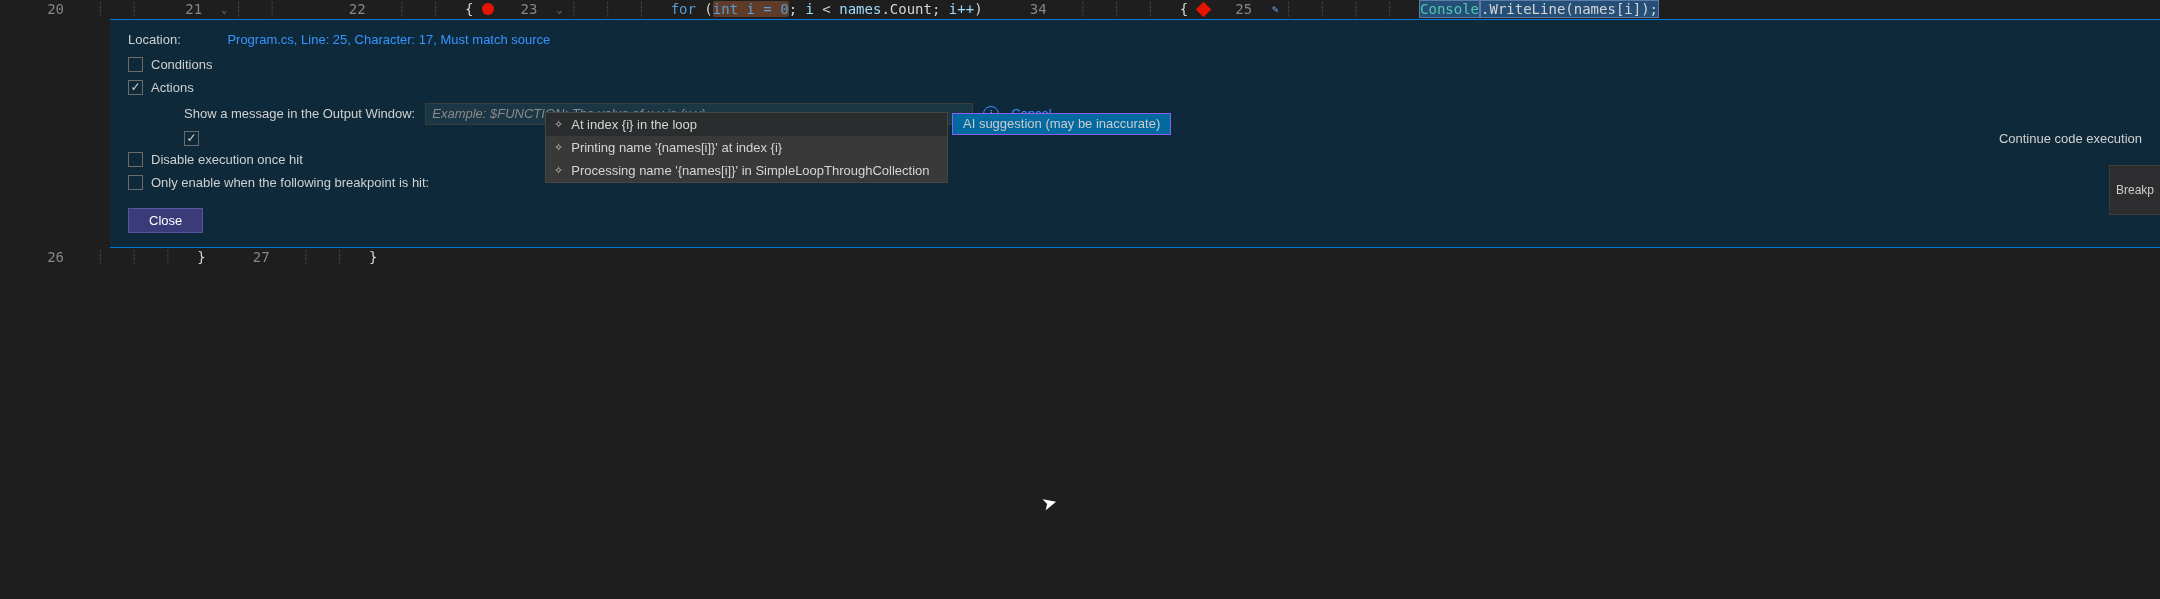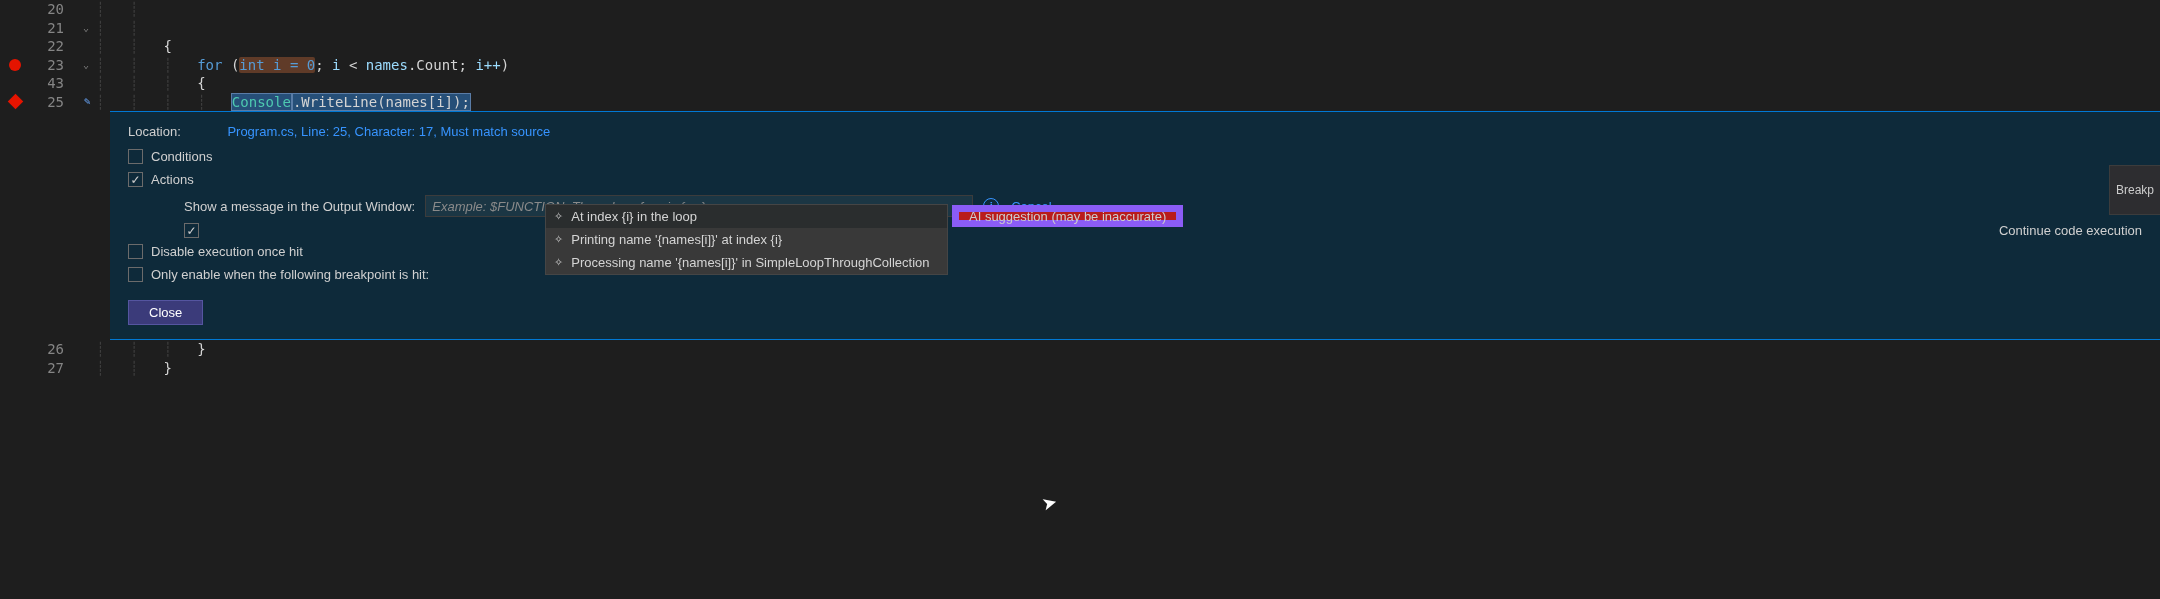--- a/index.html
+++ b/index.html
@@ -8,21 +8,21 @@
   font-family: "Segoe UI", Arial, sans-serif;
   font-size: 13px;
   color: #cccccc;
   overflow: hidden;
   width: 2160px;
   height: 599px;
   position: relative;
 }
 .editor-area {
   display: flex;
-  flex-direction: column;
+  flex-direction: row;
   width: 100%;
 }
 .code-line {
   display: flex;
   align-items: center;
   height: 18.5px;
   font-family: Consolas, monospace;
   font-size: 14px;
 }
 .glyph-margin {
@@ -179,28 +179,28 @@
 .suggestion-item.selected { background: #2a2d2e; }
 .sparkle-icon {
   margin-right: 8px;
   color: #cccccc;
   font-size: 11px;
 }
 .ai-suggestion-badge {
   position: absolute;
   left: 842px;
   top: 93px;
-  background: #b91c1c;
+  background: #0369a1;
   color: #cccccc;
   padding: 3px 10px;
   font-size: 13px;
   height: 22px;
   display: flex;
   align-items: center;
-  border: 7px solid #8b5cf6;
+  border: 1px solid #8b5cf6;
 }
 .close-btn {
   margin-top: 10px;
   background: #3b3b7a;
   border: 1px solid #5555a0;
   color: #ffffff;
   padding: 4px 20px;
   font-size: 13px;
   cursor: pointer;
 }
@@ -275,21 +275,21 @@
         <div class="breakpoint-dot"></div>
       </div>
     <div class="line-number">23</div>
     <div class="fold-gutter">⌄</div>
     <span class="indent-guides">┊   ┊   ┊   </span>
     <span class="code-content"><span class="kw">for</span><span class="punc"> (</span><span class="highlight-decl"><span class="kw">int i = 0</span></span><span class="punc">; </span><span class="var">i</span><span class="punc"> &lt; </span><span class="var">names</span><span class="punc">.</span><span class="punc">Count</span><span class="punc">; </span><span class="var">i++</span><span class="punc">)</span></span>
   </div>
 
   <div class="code-line">
     <div class="glyph-margin"></div>
-    <div class="line-number">43</div>
+    <div class="line-number">34</div>
     <div class="fold-gutter"></div>
     <span class="indent-guides">┊   ┊   ┊   </span>
     <span class="code-content punc">{</span>
   </div>
 
   <div class="code-line">
     <div class="glyph-margin">
         <div class="breakpoint-diamond"></div>
       </div>
     <div class="line-number">25</div>

